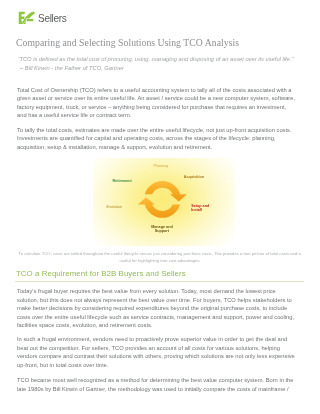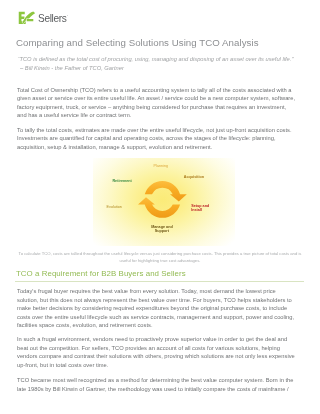--- a/index.html
+++ b/index.html
@@ -12,21 +12,21 @@
 
   
   .header { position:absolute; left:0; top:0; width:320px; height:30px; }
   .logo { position:absolute; left:18px; top:10px; width:17px; height:13.5px; }
   .wordmark { position:absolute; left:38px; top:12.2px; font-size:10.1px; line-height:10.4px;
               color:#5a5c5e; letter-spacing:-0.35px; }
   .tm { font-size:4.5px; vertical-align:super; letter-spacing:0; position:relative; top:-1px; }
 
   
   .doc-title { position:absolute; left:16px; top:37px; font-size:9.7px; line-height:12px;
-               color:#8d8f92; letter-spacing:0.05px; }
+               color:#8d8f92; letter-spacing:0.05px;font-family:Liberation Serif, serif; }
 
   
   .quote { position:absolute; left:17.5px; top:55px; font-size:5.75px; line-height:8.5px;
            font-style:italic; color:#a0a2a4; white-space:nowrap; }
   .quote-attr { position:absolute; left:20px; top:63.5px; font-size:5.75px; line-height:8.5px;
                 font-style:italic; color:#a0a2a4; white-space:nowrap; }
 
   
   .para { position:absolute; left:17px; width:280px; font-size:5.75px; line-height:8.5px;
           color:#6f7173; text-align:left; }

